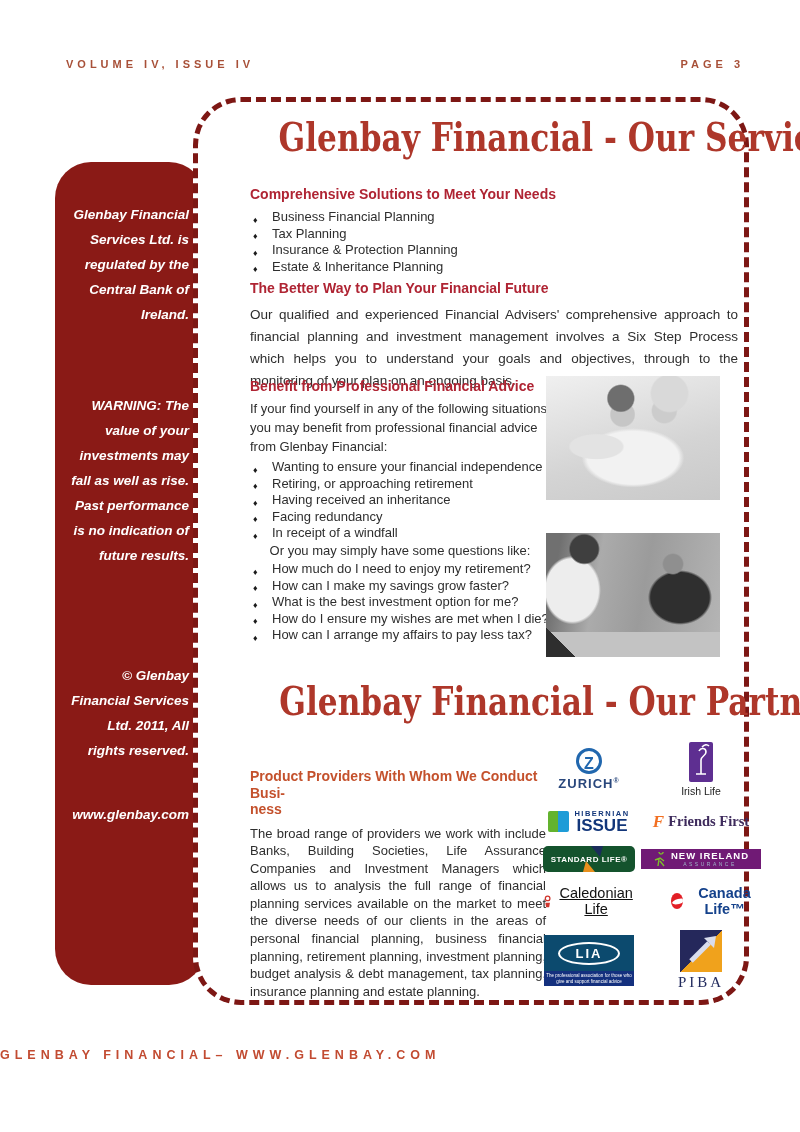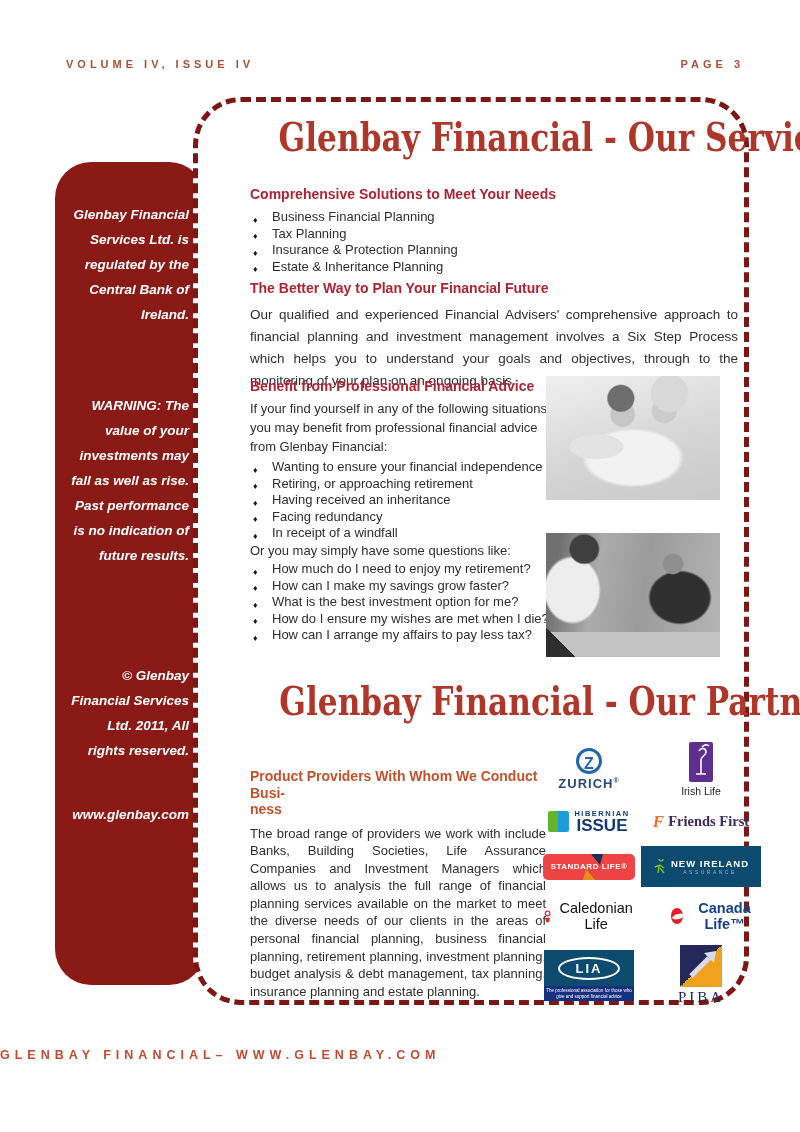--- a/index.html
+++ b/index.html
@@ -42,21 +42,21 @@
   ul.diamond li::before{content:"♦";position:absolute;left:3px;top:2.5px;font-size:9px;color:#1b1b1b;}
 
   .sec-better{top:178px;left:52px;width:488px;}
   .sec-better p{margin:8px 0 0;font-size:13.5px;line-height:22px;text-align:justify;color:#2e2e2e;}
 
   .sec-benefit{top:276px;left:52px;width:300px;}
   .sec-benefit p{margin:5px 0 3px;font-size:13px;line-height:19px;color:#2e2e2e;}
   .sec-benefit li{line-height:16.5px;}
 
   .sec-questions{top:440px;left:52px;width:300px;}
-  .sec-questions .intro{margin:0 0 2px;font-size:13px;line-height:17px;color:#2e2e2e;}
+  .sec-questions .intro{margin:0 0 2px;font-size:13px;line-height:17px;color:#2e2e2e;text-align:center;}
   .sec-questions li{line-height:18px;}
 
   .sec-providers{top:666px;left:52px;width:296px;}
   .sec-providers p{margin:7px 0 0;font-size:13px;line-height:17.6px;text-align:justify;color:#2e2e2e;}
 
   
   .photo{position:absolute;left:348px;width:174px;height:124px;}
   .photo1{top:274px;background:
     radial-gradient(circle at 43% 18%, #6e6e6e 0 9%, transparent 10%),
     radial-gradient(circle at 44% 31%, #c6c6c6 0 9%, transparent 10%),
@@ -91,34 +91,34 @@
   .av-icon{width:21px;height:21px;border-radius:2px;
        background:linear-gradient(90deg,#63B32E 0 46%,#1E9CD7 46%);}
   .av-top{font-size:7.5px;font-weight:bold;color:#12367A;letter-spacing:1.5px;line-height:8px;}
   .av-main{font-size:17px;font-weight:bold;color:#12367A;line-height:15px;}
 
   .lg-ff{display:flex;align-items:center;gap:4px;}
   .ff-flame{color:#F26F21;font-weight:bold;font-style:italic;font-size:17px;line-height:17px;
        font-family:"Liberation Serif",serif;}
   .ff-text{font-family:"Liberation Serif",serif;font-weight:bold;color:#3E2B5C;font-size:14.5px;}
 
-  .lg-sl{width:92px;height:26px;background:#ef4444;border-radius:5px;position:relative;overflow:hidden;
+  .lg-sl{width:92px;height:26px;background:#14532d;border-radius:5px;position:relative;overflow:hidden;
        display:flex;align-items:center;justify-content:center;}
   .lg-sl::before{content:"";position:absolute;left:52%;top:0;
        border-left:9px solid transparent;border-right:3px solid transparent;border-top:11px solid #1B2D5B;}
   .lg-sl::after{content:"";position:absolute;left:44%;bottom:0;
        border-left:3px solid transparent;border-right:9px solid transparent;border-bottom:11px solid #E8901D;}
   .sl-text{position:relative;z-index:1;color:#fff;font-size:8px;font-weight:bold;letter-spacing:0.5px;}
 
-  .lg-ni{width:120px;height:41px;background:#0c4a6e;display:flex;align-items:center;justify-content:center;gap:5px;}
+  .lg-ni{width:120px;height:20px;background:#701a75;display:flex;align-items:center;justify-content:center;gap:5px;}
   .ni-main{font-size:9.5px;font-weight:bold;letter-spacing:1px;color:#fff;line-height:10px;}
   .ni-sub{font-size:5px;letter-spacing:2.5px;color:#9FB3C8;line-height:6px;}
 
   .lg-cl{display:flex;align-items:center;gap:5px;}
-  .cl-text{font-size:14.5px;color:#111;}
+  .cl-text{font-size:14.5px;color:#111;text-decoration:underline;}
 
   .lg-can{display:flex;align-items:center;gap:5px;margin-left:30px;}
   .can-icon{width:16px;height:16px;border-radius:50%;background:#E21F26;position:relative;overflow:hidden;}
   .can-icon::after{content:"";position:absolute;left:1px;top:6px;width:13px;height:5px;background:#fff;
        border-radius:50%;transform:rotate(-14deg);}
   .can-text{color:#14418B;font-weight:bold;font-size:14.5px;}
 
   .lg-lia{width:90px;}
   .lia-top{height:36px;background:#0c4a6e;display:flex;align-items:center;justify-content:center;}
   .lia-oval{width:62px;height:23px;border:2.5px solid #fff;border-radius:50%;color:#fff;font-weight:bold;

